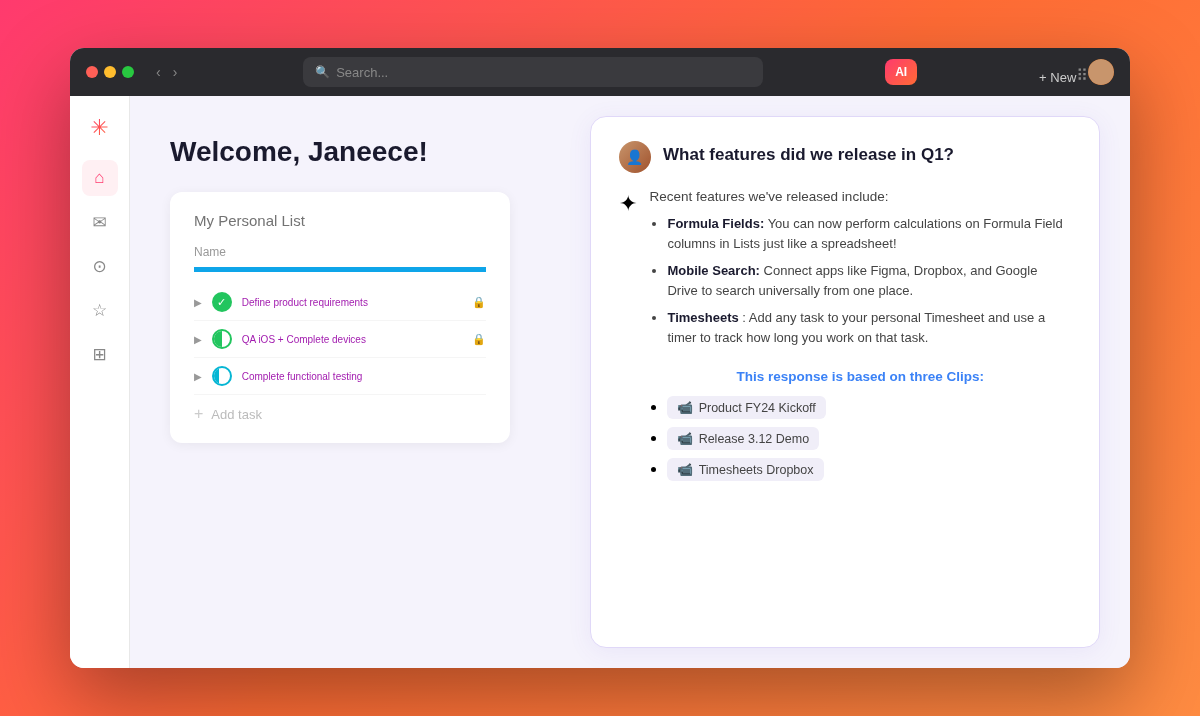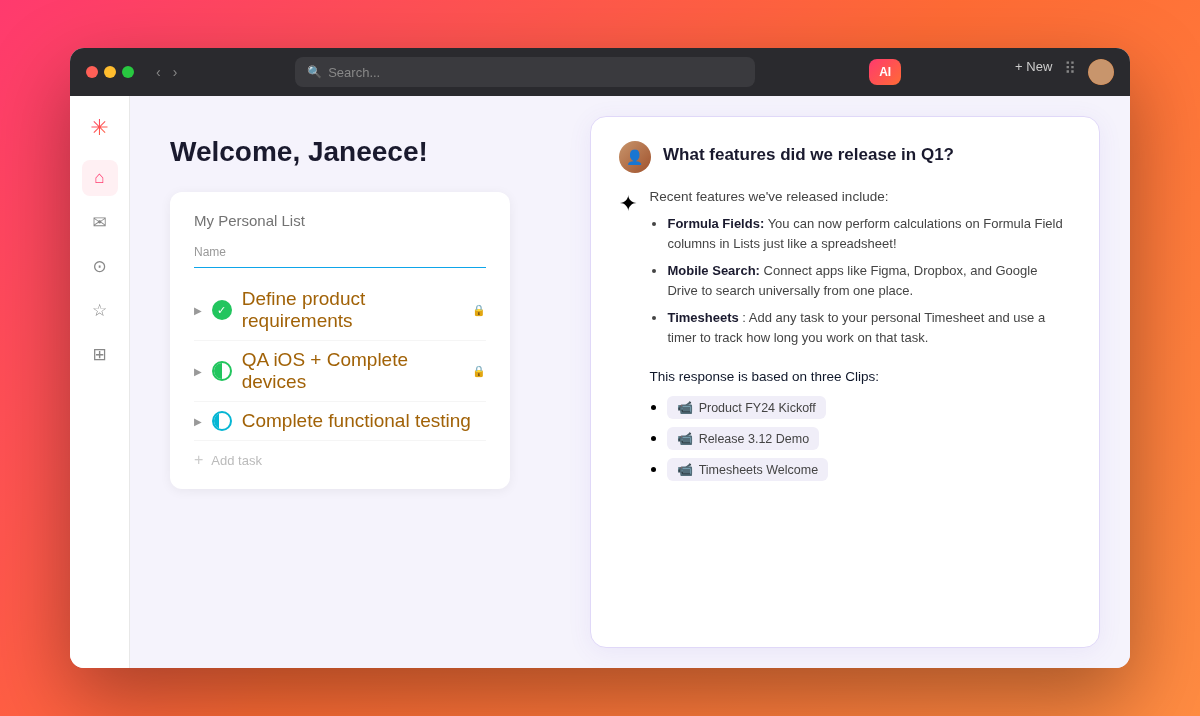--- a/index.html
+++ b/index.html
@@ -86,22 +86,21 @@
       gap: 4px;
       cursor: pointer;
     }
     .ai-btn-text {
       color: white;
       font-size: 12px;
       font-weight: 600;
     }
     .titlebar-right {
       display: flex;
-      align-items: flex-start;
-      gap: 12px;
+      align-items: flex-end;
       margin-left: auto;
     }
     .new-btn {
       color: #ccc;
       font-size: 13px;
       display: flex;
       align-items: center;
       gap: 4px;
       cursor: pointer;
     }
@@ -203,21 +202,21 @@
       font-size: 15px;
       font-weight: 400;
       color: #737373;
       margin-bottom: 16px;
     }
     .list-col-header {
       font-size: 12px;
       color: #999;
       font-weight: 500;
       padding-bottom: 8px;
-      border-bottom: 1px solid #0ea5e9;
+      border-bottom: 5px solid #0ea5e9;
       margin-bottom: 12px;
     }
     .task-row {
       display: flex;
       align-items: center;
       gap: 10px;
       padding: 8px 0;
       border-bottom: 1px solid #f5f5f5;
     }
     .task-arrow {
@@ -255,22 +254,22 @@
       overflow: hidden;
     }
     .status-quarter::before {
       content: '';
       position: absolute;
       left: 0; top: 0;
       width: 35%; height: 100%;
       background: #06b6d4;
     }
     .task-name {
-      font-size: 19px;
-      color: #a16207;
+      font-size: 10px;
+      color: #a21caf;
       flex: 1;
     }
     .task-lock {
       color: #ccc;
       font-size: 11px;
     }
     .add-task-row {
       display: flex;
       align-items: center;
       gap: 8px;
@@ -355,23 +354,24 @@
       font-size: 13px;
       color: #444;
       margin-bottom: 8px;
       line-height: 1.5;
     }
     .ai-bullet-list li strong {
       color: #1a1a2e;
     }
     .ai-clips-header {
       font-size: 13.5px;
-      font-weight: 400;
-      color: #0f172a;
+      font-weight: 700;
+      color: #3b82f6;
       margin-bottom: 12px;
+      text-align: center;
     }
     .ai-clips-list {
       list-style: disc;
       padding-left: 18px;
     }
     .ai-clips-list li {
       margin-bottom: 8px;
     }
     .clip-tag {
       display: inline-flex;
@@ -545,21 +545,21 @@
                 </li>
                 <li>
                   <span class="clip-tag">
                     <span class="clip-icon">📹</span>
                     <span>Release 3.12 Demo</span>
                   </span>
                 </li>
                 <li>
                   <span class="clip-tag">
                     <span class="clip-icon">📹</span>
-                    <span>Timesheets Welcome</span>
+                    <span>Timesheets Dropbox</span>
                   </span>
                 </li>
               </ul>
             </div>
           </div>
         </div>
 
       </div>
 
     </div>

